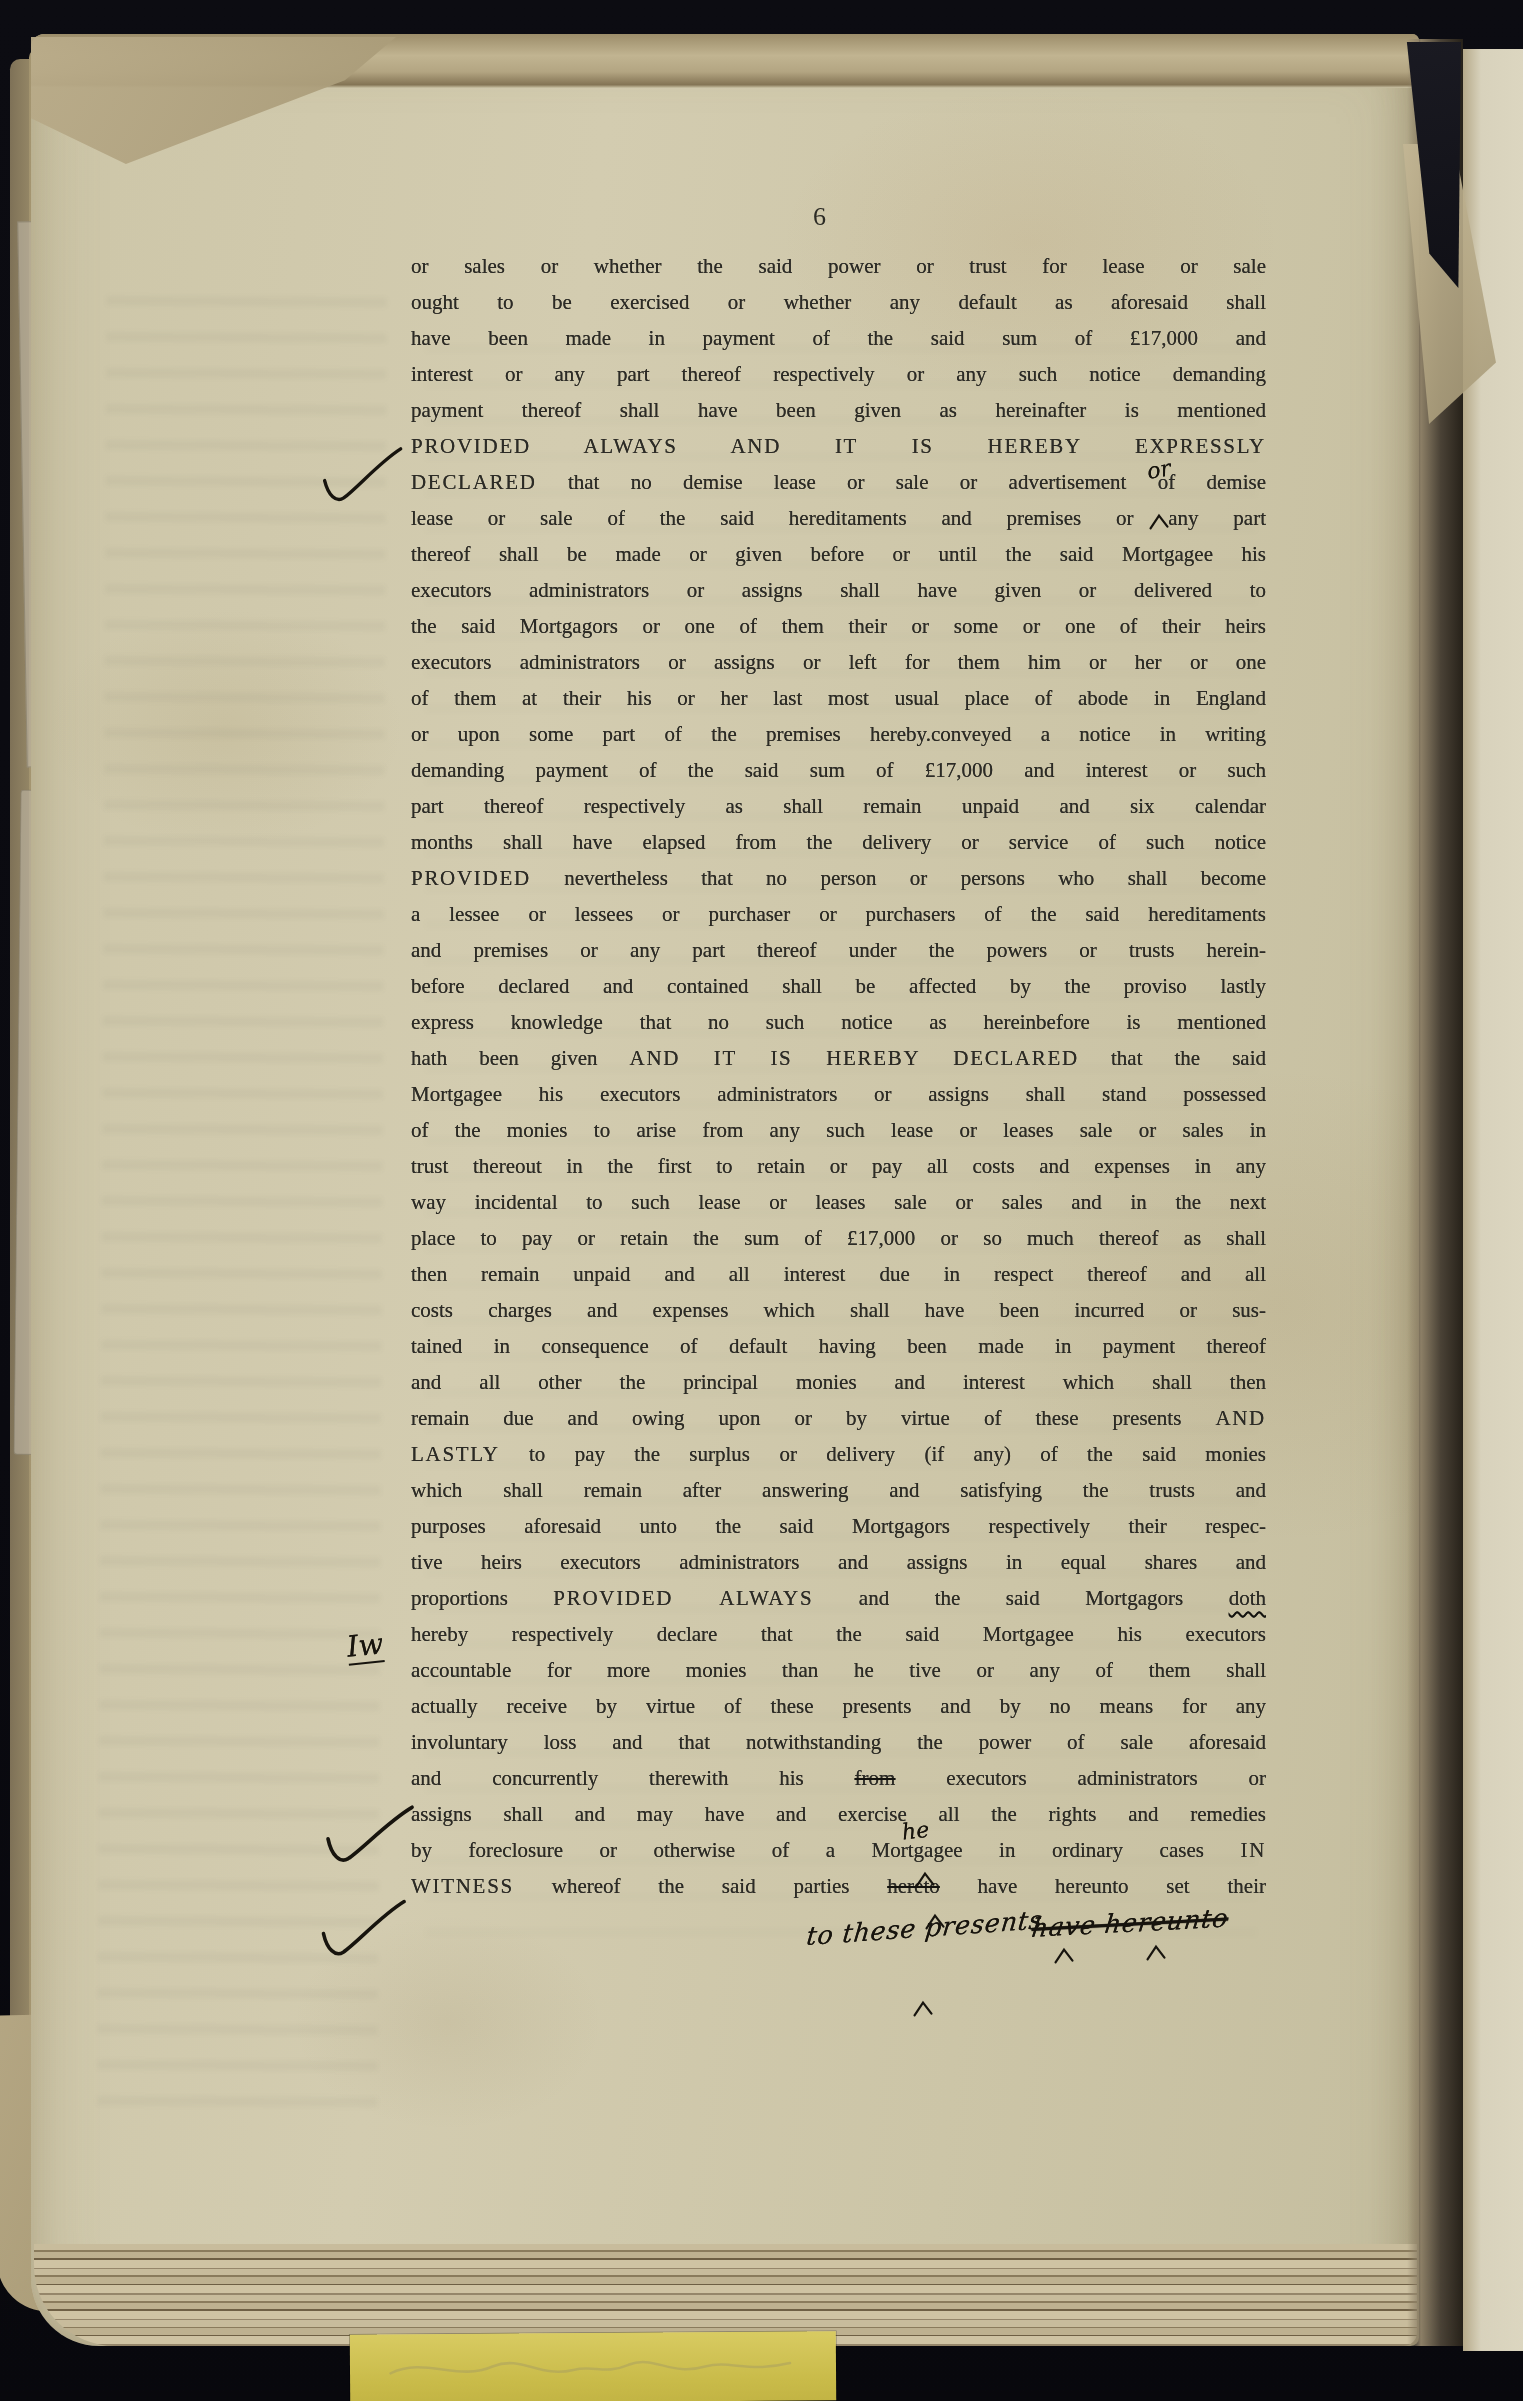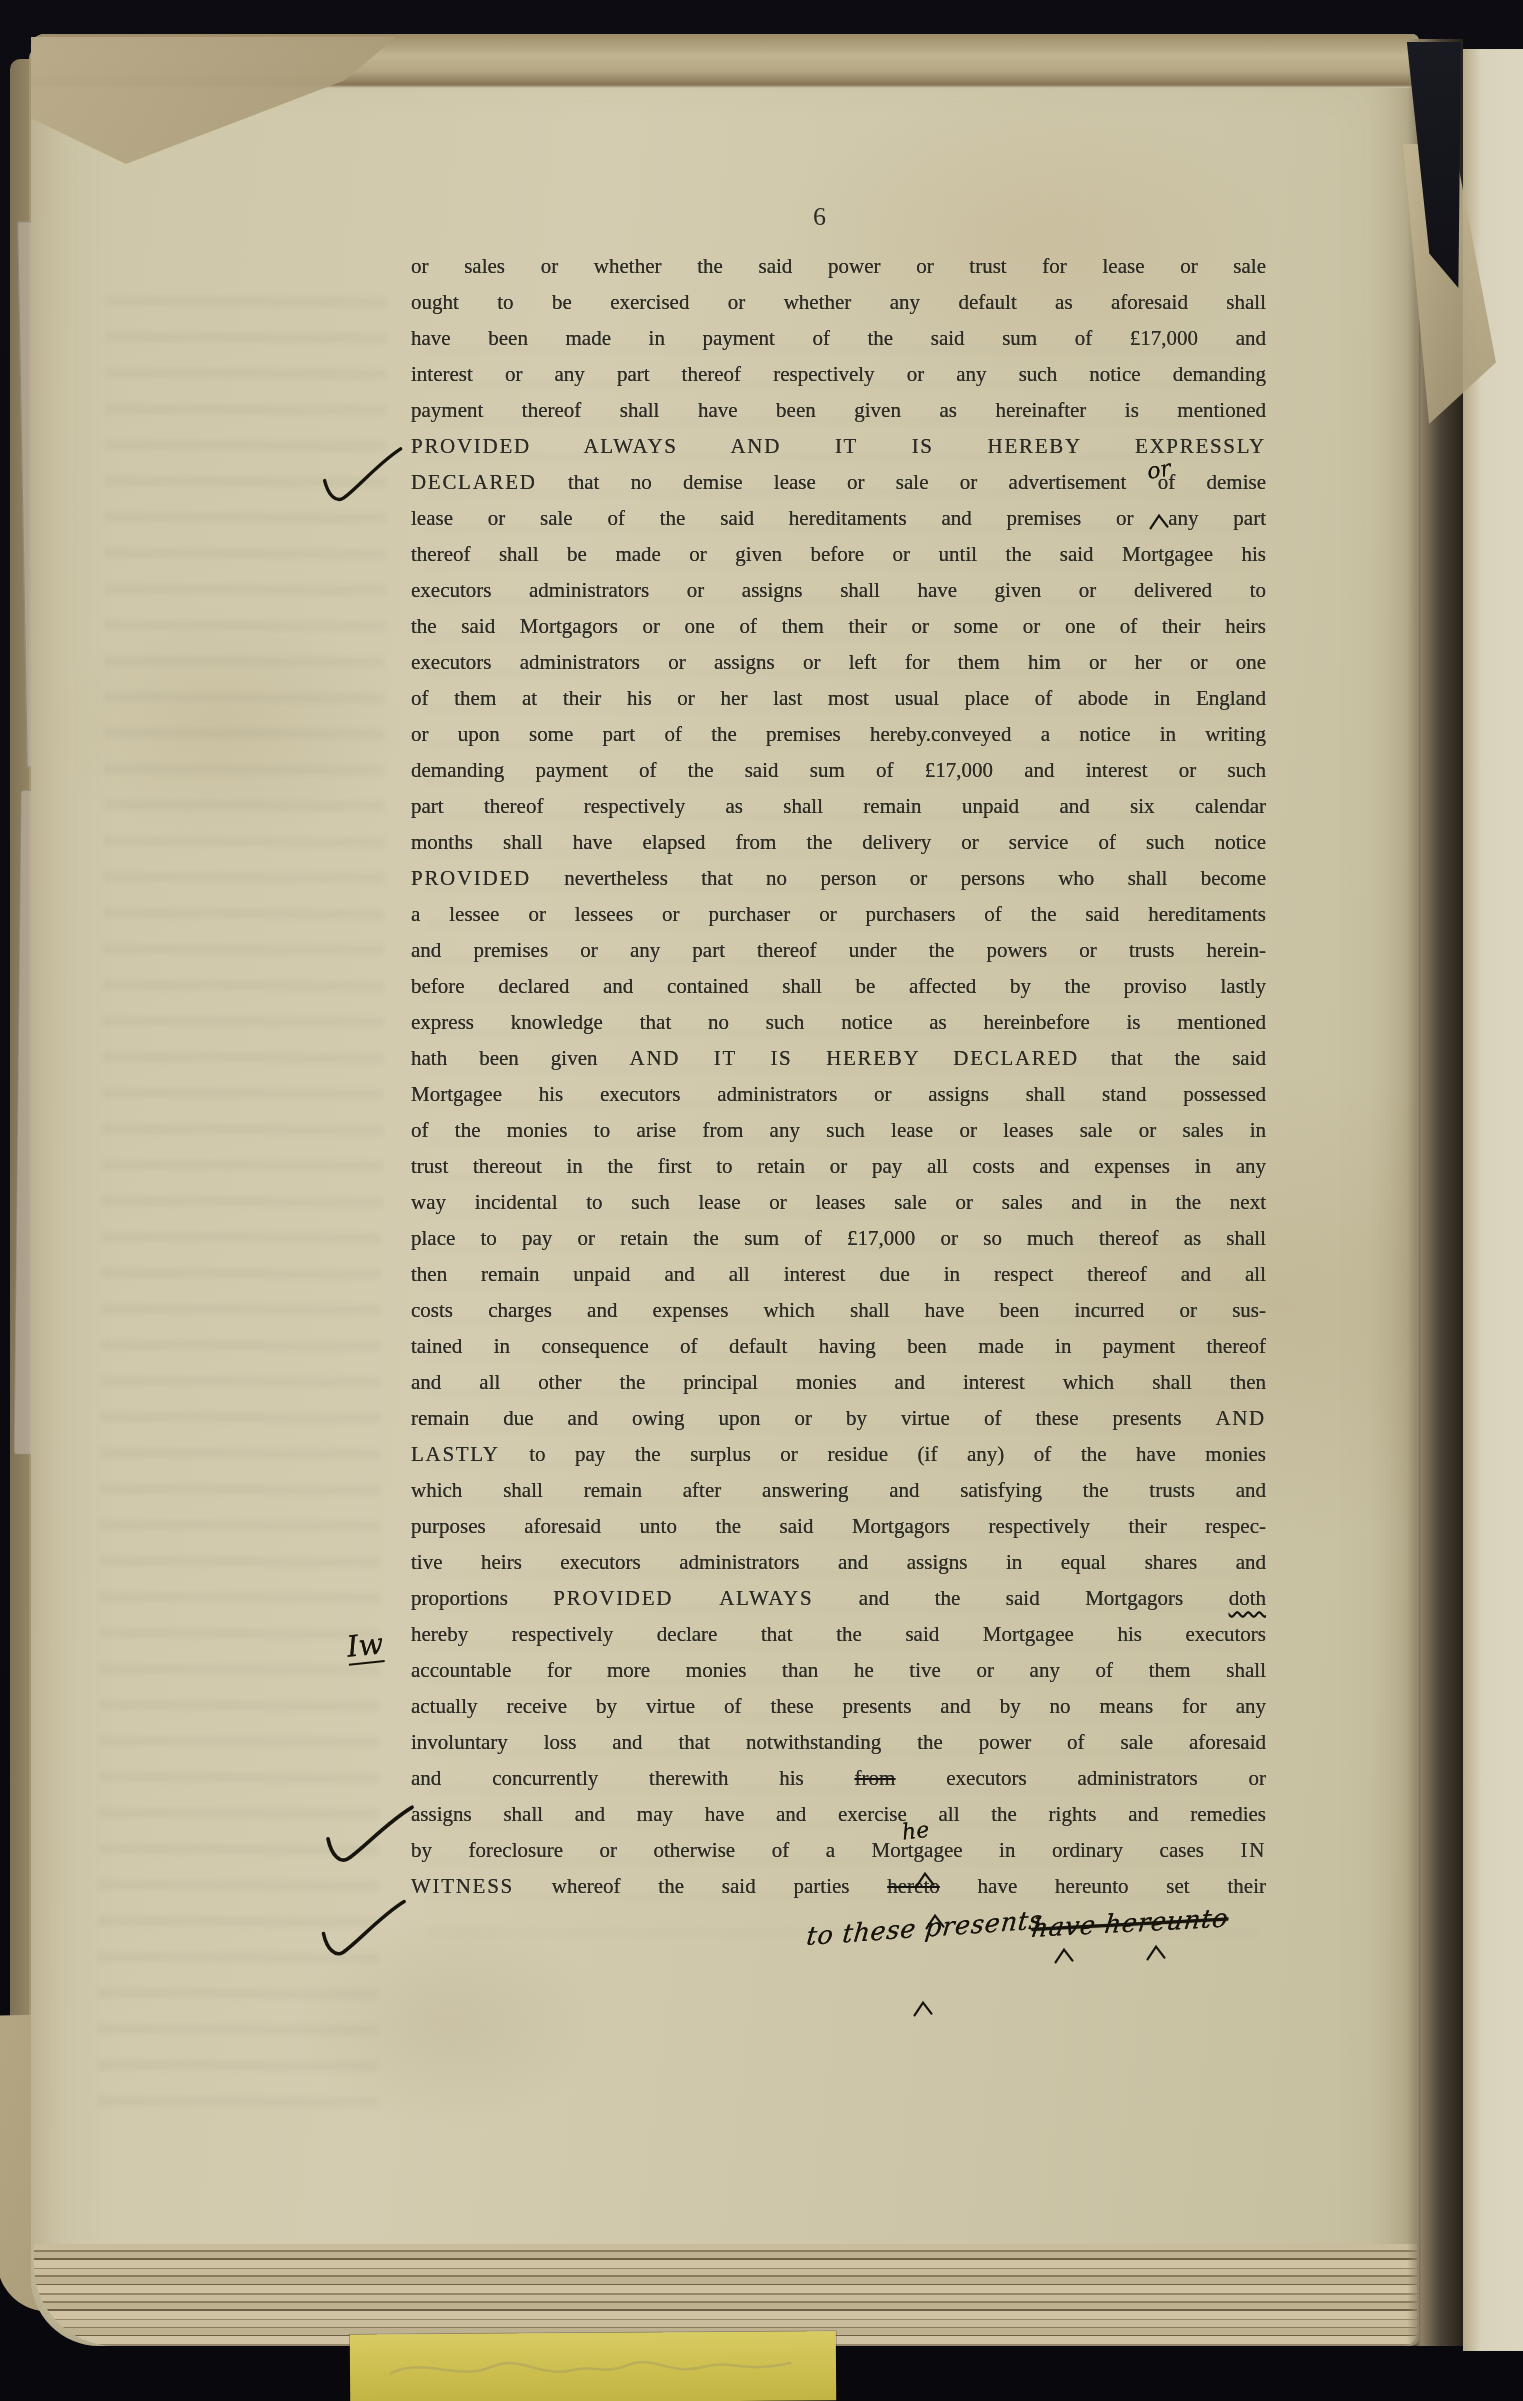--- a/index.html
+++ b/index.html
@@ -139,21 +139,21 @@
       <div class="line"><span>Mortgagee his executors administrators or assigns shall stand possessed</span></div>
       <div class="line"><span>of the monies to arise from any such lease or leases sale or sales in</span></div>
       <div class="line"><span>trust thereout in the first to retain or pay all costs and expenses in any</span></div>
       <div class="line"><span>way incidental to such lease or leases sale or sales and in the next</span></div>
       <div class="line"><span>place to pay or retain the sum of £17,000 or so much thereof as shall</span></div>
       <div class="line"><span>then remain unpaid and all interest due in respect thereof and all</span></div>
       <div class="line"><span>costs charges and expenses which shall have been incurred or sus-</span></div>
       <div class="line"><span>tained in consequence of default having been made in payment thereof</span></div>
       <div class="line"><span>and all other the principal monies and interest which shall then</span></div>
       <div class="line"><span>remain due and owing upon or by virtue of these presents </span><span class="caps">AND</span></div>
-      <div class="line"><span class="caps">LASTLY</span><span> to pay the surplus or residue (if any) of the have monies</span></div>
+      <div class="line"><span class="caps">LASTLY</span><span> to pay the surplus or delivery (if any) of the said monies</span></div>
       <div class="line"><span>which shall remain after answering and satisfying the trusts and</span></div>
       <div class="line"><span>purposes aforesaid unto the said Mortgagors respectively their respec-</span></div>
       <div class="line"><span>tive heirs executors administrators and assigns in equal shares and</span></div>
       <div class="line"><span>proportions </span><span class="caps">PROVIDED ALWAYS</span><span> and the said Mortgagors </span><span class="squig">doth</span></div>
       <div class="line"><span>hereby respectively declare that the said Mortgagee his executors</span></div>
       <div class="line"><span>accountable for more monies than he tive or any of them shall</span></div>
       <div class="line"><span>actually receive by virtue of these presents and by no means for any</span></div>
       <div class="line"><span>involuntary loss and that notwithstanding the power of sale aforesaid</span></div>
       <div class="line"><span>and concurrently therewith his </span><span class="strike">from</span><span> executors administrators or</span></div>
       <div class="line"><span>assigns shall and may have and exercise all the rights and remedies</span></div>

